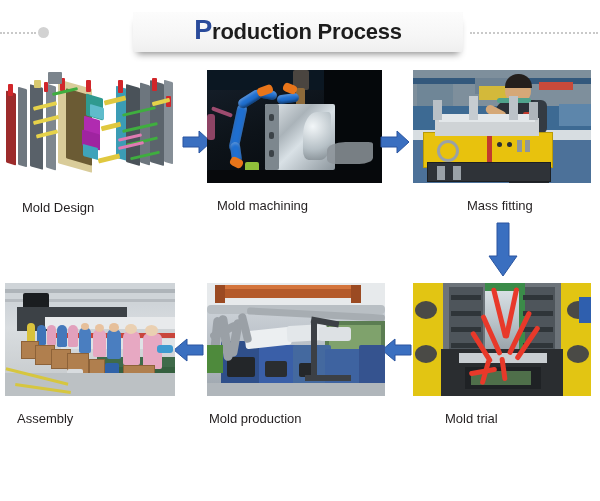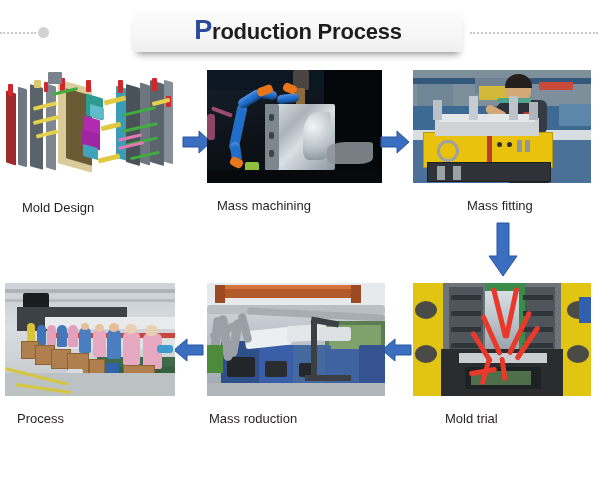--- a/index.html
+++ b/index.html
@@ -197,21 +197,21 @@
 
         <div class="block" style="left:4px;top:40px;width:22px;height:4px;background:#9c4b6e;border-radius:2px;transform:rotate(20deg);"></div>
         <div class="block" style="left:0px;top:44px;width:8px;height:26px;background:#8e4465;border-radius:3px;"></div>
 
         <div class="block" style="left:38px;top:92px;width:14px;height:12px;background:#8fbf3a;border-radius:2px;"></div>
 
         <div class="block" style="left:120px;top:72px;width:46px;height:22px;background:#8d949a;border-radius:40% 10% 30% 20%;opacity:.85;"></div>
         <div class="block" style="left:0;top:100px;width:175px;height:13px;background:#07090c;"></div>
       </div>
     </div>
-    <div class="caption" style="top:128px;left:10px;">Mass machining</div>
+    <div class="caption" style="top:128px;left:10px;">Mold machining</div>
   </div>
 
   <div class="arrow" style="left:380px;top:128px;width:30px;height:28px;">
     <svg width="30" height="28" viewBox="0 0 30 28">
       <polygon points="1,9 17,9 17,3 29,14 17,25 17,19 1,19" fill="#3a6fc0" stroke="#2a55a0" stroke-width="1"></polygon>
     </svg>
   </div>
 
   <div class="cell" style="left:413px;top:70px;width:187px;height:150px;">
     <div class="photo" style="width:178px;height:113px;">
@@ -365,21 +365,21 @@
 
         <div class="ph" style="left:0;top:62px;width:16px;height:28px;background:#4e8a3c;"></div>
 
         <div class="ph" style="left:104px;top:38px;width:6px;height:60px;background:#3c4045;"></div>
         <div class="ph" style="left:104px;top:36px;width:28px;height:6px;background:#3c4045;transform:rotate(10deg);"></div>
         <div class="ph" style="left:98px;top:92px;width:46px;height:6px;background:#3c4045;"></div>
 
         <div class="ph" style="left:0;top:100px;width:178px;height:13px;background:#b0b6bb;"></div>
       </div>
     </div>
-    <div class="caption" style="top:128px;left:2px;">Mass roduction</div>
+    <div class="caption" style="top:128px;left:2px;">Mold production</div>
   </div>
 
   <div class="arrow" style="left:172px;top:336px;width:32px;height:28px;">
     <svg width="32" height="28" viewBox="0 0 32 28">
       <polygon points="31,9 15,9 15,3 2,14 15,25 15,19 31,19" fill="#3a6fc0" stroke="#2a55a0" stroke-width="1"></polygon>
     </svg>
   </div>
 
   <div class="cell" style="left:5px;top:283px;width:187px;height:150px;">
     <div class="photo" style="width:170px;height:113px;">
@@ -432,16 +432,16 @@
         <div class="carton" style="left:84px;top:76px;width:14px;height:14px;"></div>
 
         <div class="ph" style="left:98px;top:90px;width:20px;height:18px;background:#2f6fc0;border-radius:2px;"></div>
         <div class="ph" style="left:62px;top:86px;width:16px;height:14px;background:#d8dcdf;border-radius:2px;"></div>
 
         <div class="ph" style="left:0;top:90px;width:170px;height:23px;background:#bcc1c4;"></div>
         <div class="ph" style="left:0;top:92px;width:64px;height:3px;background:#d6c63f;transform:rotate(14deg);"></div>
         <div class="ph" style="left:10px;top:104px;width:56px;height:3px;background:#d6c63f;transform:rotate(8deg);"></div>
       </div>
     </div>
-    <div class="caption" style="top:128px;left:12px;">Process</div>
+    <div class="caption" style="top:128px;left:12px;">Assembly</div>
   </div>
 
 </div>
 
 </body></html>

